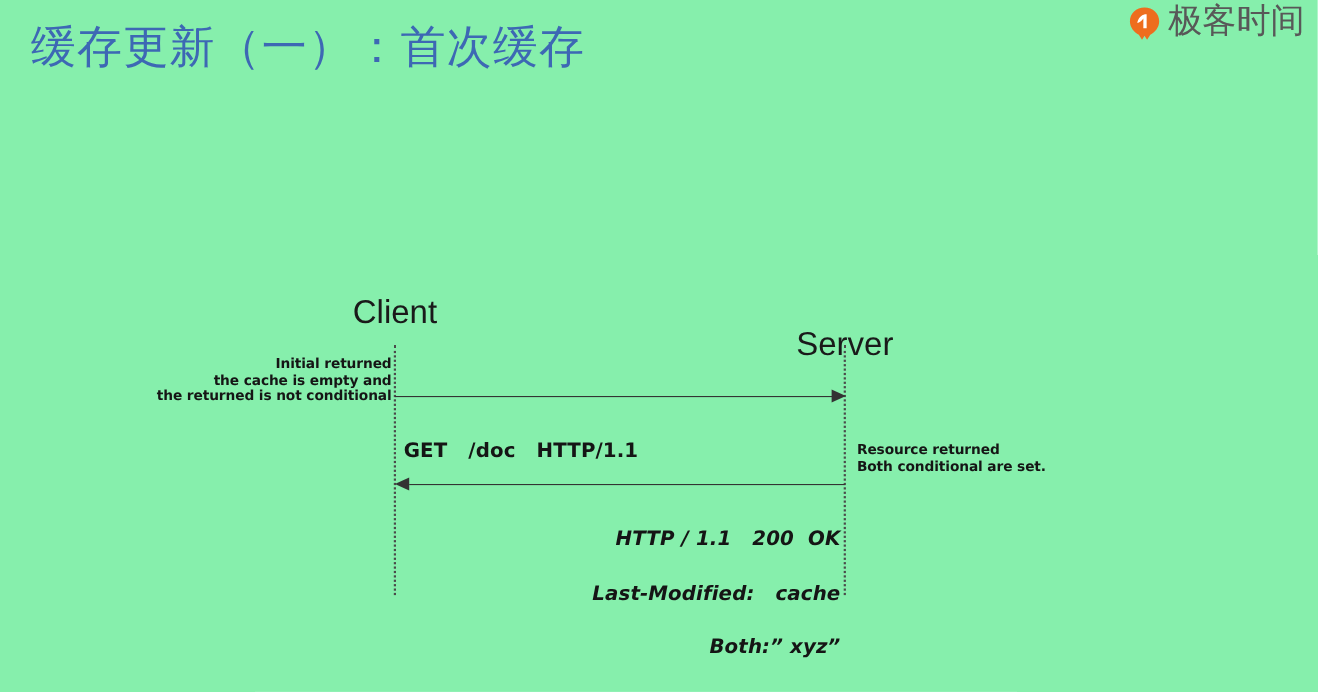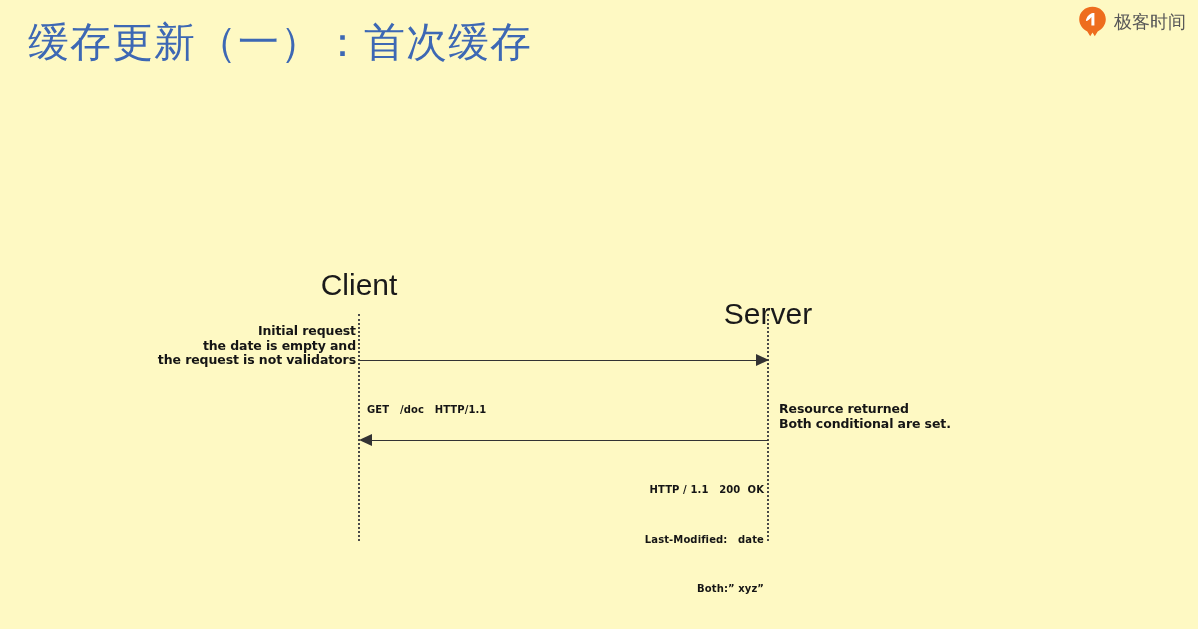--- a/index.html
+++ b/index.html
@@ -9,21 +9,21 @@
     background: #ffffff;
   }
   body {
     font-family: "Liberation Sans", "DejaVu Sans", sans-serif;
     -webkit-font-smoothing: antialiased;
   }
   #slide {
     position: relative;
     width: 1198px;
     height: 629px;
-    background: #fef9c3;
+    background: #86efac;
     overflow: hidden;
   }
 
   
   .slide-title {
     position: absolute;
     left: 28px;
     top: 17px;
     font-size: 41px;
     line-height: 1.25;
@@ -42,27 +42,27 @@
     align-items: center;
     gap: 7px;
   }
   .brand-mark {
     width: 29px;
     height: 31px;
     position: relative;
     display: block;
   }
   .brand-text {
-    font-size: 18px;
+    font-size: 31px;
     color: #585858;
     letter-spacing: 0px;
     font-weight: 400;
     line-height: 1;
     white-space: nowrap;
-    font-family: Liberation Sans, sans-serif;
+    font-family: Liberation Mono, monospace;
   }
 
   
   .diagram {
     position: absolute;
     left: 0;
     top: 0;
     width: 1198px;
     height: 629px;
   }
@@ -114,31 +114,32 @@
   }
   .note.right-align {
     text-align: right;
     transform: translateX(-100%);
   }
   .note.left-align {
     text-align: left;
   }
   .msg-text {
     position: absolute;
-    font-size: 10px;
+    font-size: 18px;
     line-height: 16.5px;
     color: #151515;
     font-weight: 600;
     letter-spacing: 0.1px;
     white-space: pre;
     font-family: "DejaVu Sans", "Liberation Sans", sans-serif;
   }
   .msg-text.right-align {
     text-align: right;
     transform: translateX(-100%);
+    font-style: italic;
   }
 </style>
 </head>
 <body>
 
 <div id="slide">
 
   <div class="slide-title">缓存更新（一）：首次缓存</div>
 
   <div class="brand">
@@ -159,32 +160,32 @@
     <div class="lifeline" style="left:359px; top:314px; height:227px;"></div>
     <div class="lifeline" style="left:768px; top:314px; height:227px;"></div>
 
     <div class="msg-line" style="left:359px; top:360px; width:398px;"></div>
     <div class="arrow-head right" style="left:756px; top:354px;"></div>
 
     <div class="msg-line" style="left:372px; top:440px; width:396px;"></div>
     <div class="arrow-head left" style="left:359px; top:434px;"></div>
 
     <div class="note right-align" style="left:356px; top:324px;">
-      <div>Initial request</div>
-      <div>the date is empty and</div>
-      <div>the request is not validators</div>
+      <div>Initial returned</div>
+      <div>the cache is empty and</div>
+      <div>the returned is not conditional</div>
     </div>
 
     <div class="msg-text left-align" style="left:367px; top:369px;">
       <div>GET   /doc   HTTP/1.1</div>
     </div>
 
     <div class="msg-text right-align" style="left:764px; top:449px;">
       <div>HTTP / 1.1   200  OK</div>
-      <div>Last-Modified:   date</div>
+      <div>Last-Modified:   cache</div>
       <div>Both:” xyz”</div>
     </div>
 
     <div class="note left-align" style="left:779px; top:402px;">
       <div>Resource returned</div>
       <div>Both conditional are set.</div>
     </div>
 
   </div>
 </div>

